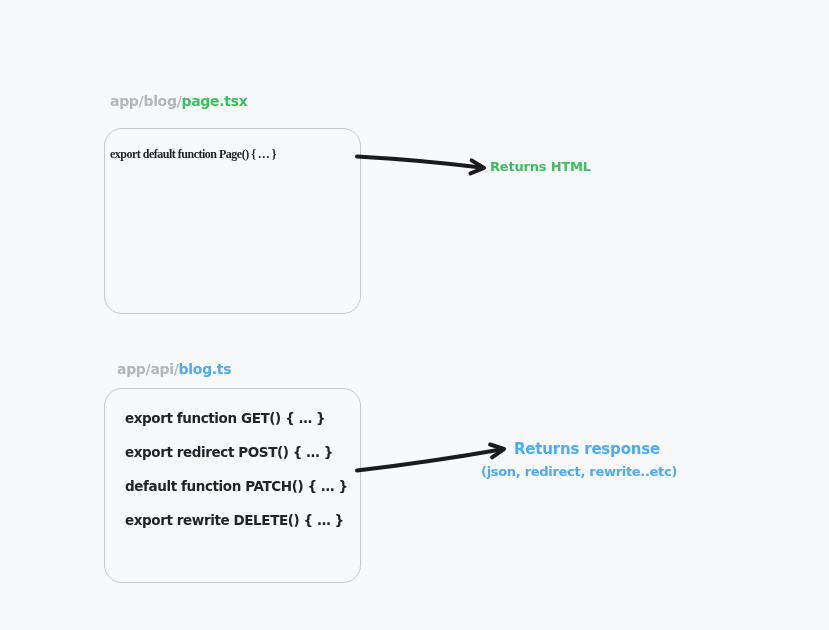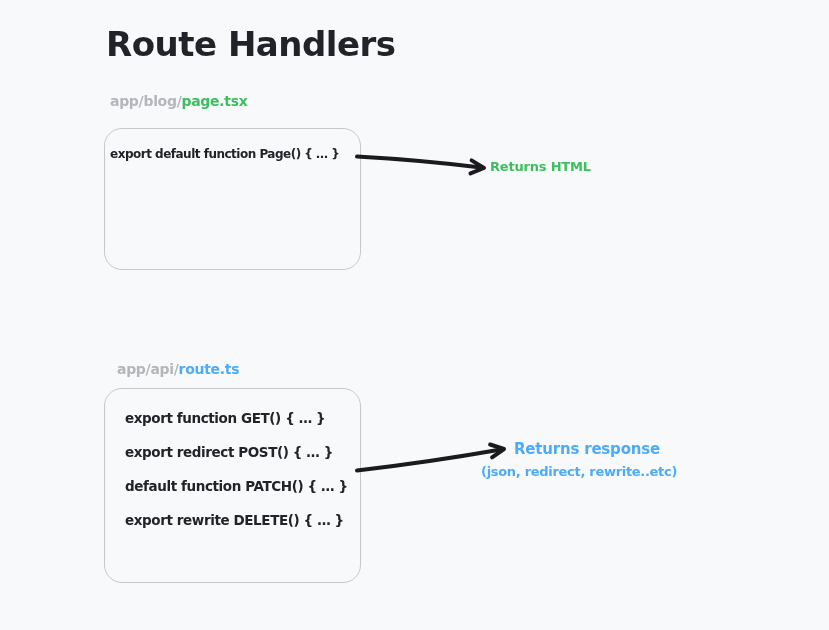--- a/index.html
+++ b/index.html
@@ -43,21 +43,21 @@
   .file-label.api  .file-name { color: var(--blue); }
 
   .code-box {
     position: absolute;
     left: 104px;
     width: 257px;
     border: 1.5px solid var(--box_border);
     border-radius: 18px;
     background: transparent;
   }
-  .code-box.page { top: 128px; height: 142px; }
+  .code-box.page { top: 128px; height: 186px; font-family: Liberation Serif, serif; }
   .code-box.api  { top: 388px; height: 195px; }
 
   .code-line {
     color: var(--text_dark);
     font-weight: bold;
     white-space: nowrap;
   }
   .code-box.page .code-line {
     margin: 18px 0 0 5px;
     font-size: 12px;
@@ -108,34 +108,33 @@
     font-size: 13px;
     letter-spacing: -0.3px;
     color: var(--blue);
   }
 </style>
 </head>
 <body>
 
 <div class="canvas">
 
-  <h1 class="title">Route Handlers</h1>
 
   <div class="file-label page" style="left:110px; top:93px;">
     <span class="path-prefix">app/blog/</span><span class="file-name">page.tsx</span>
   </div>
 
   <div class="code-box page">
     <div class="code-line">export default function Page() { … }</div>
   </div>
 
   <div class="result-label green">Returns HTML</div>
 
   <div class="file-label api" style="left:117px; top:361px;">
-    <span class="path-prefix">app/api/</span><span class="file-name">route.ts</span>
+    <span class="path-prefix">app/api/</span><span class="file-name">blog.ts</span>
   </div>
 
   <div class="code-box api">
     <div class="code-lines">
       <div class="code-line">export function GET() { … }</div>
       <div class="code-line">export redirect POST() { … }</div>
       <div class="code-line">default function PATCH() { … }</div>
       <div class="code-line">export rewrite DELETE() { … }</div>
     </div>
   </div>

